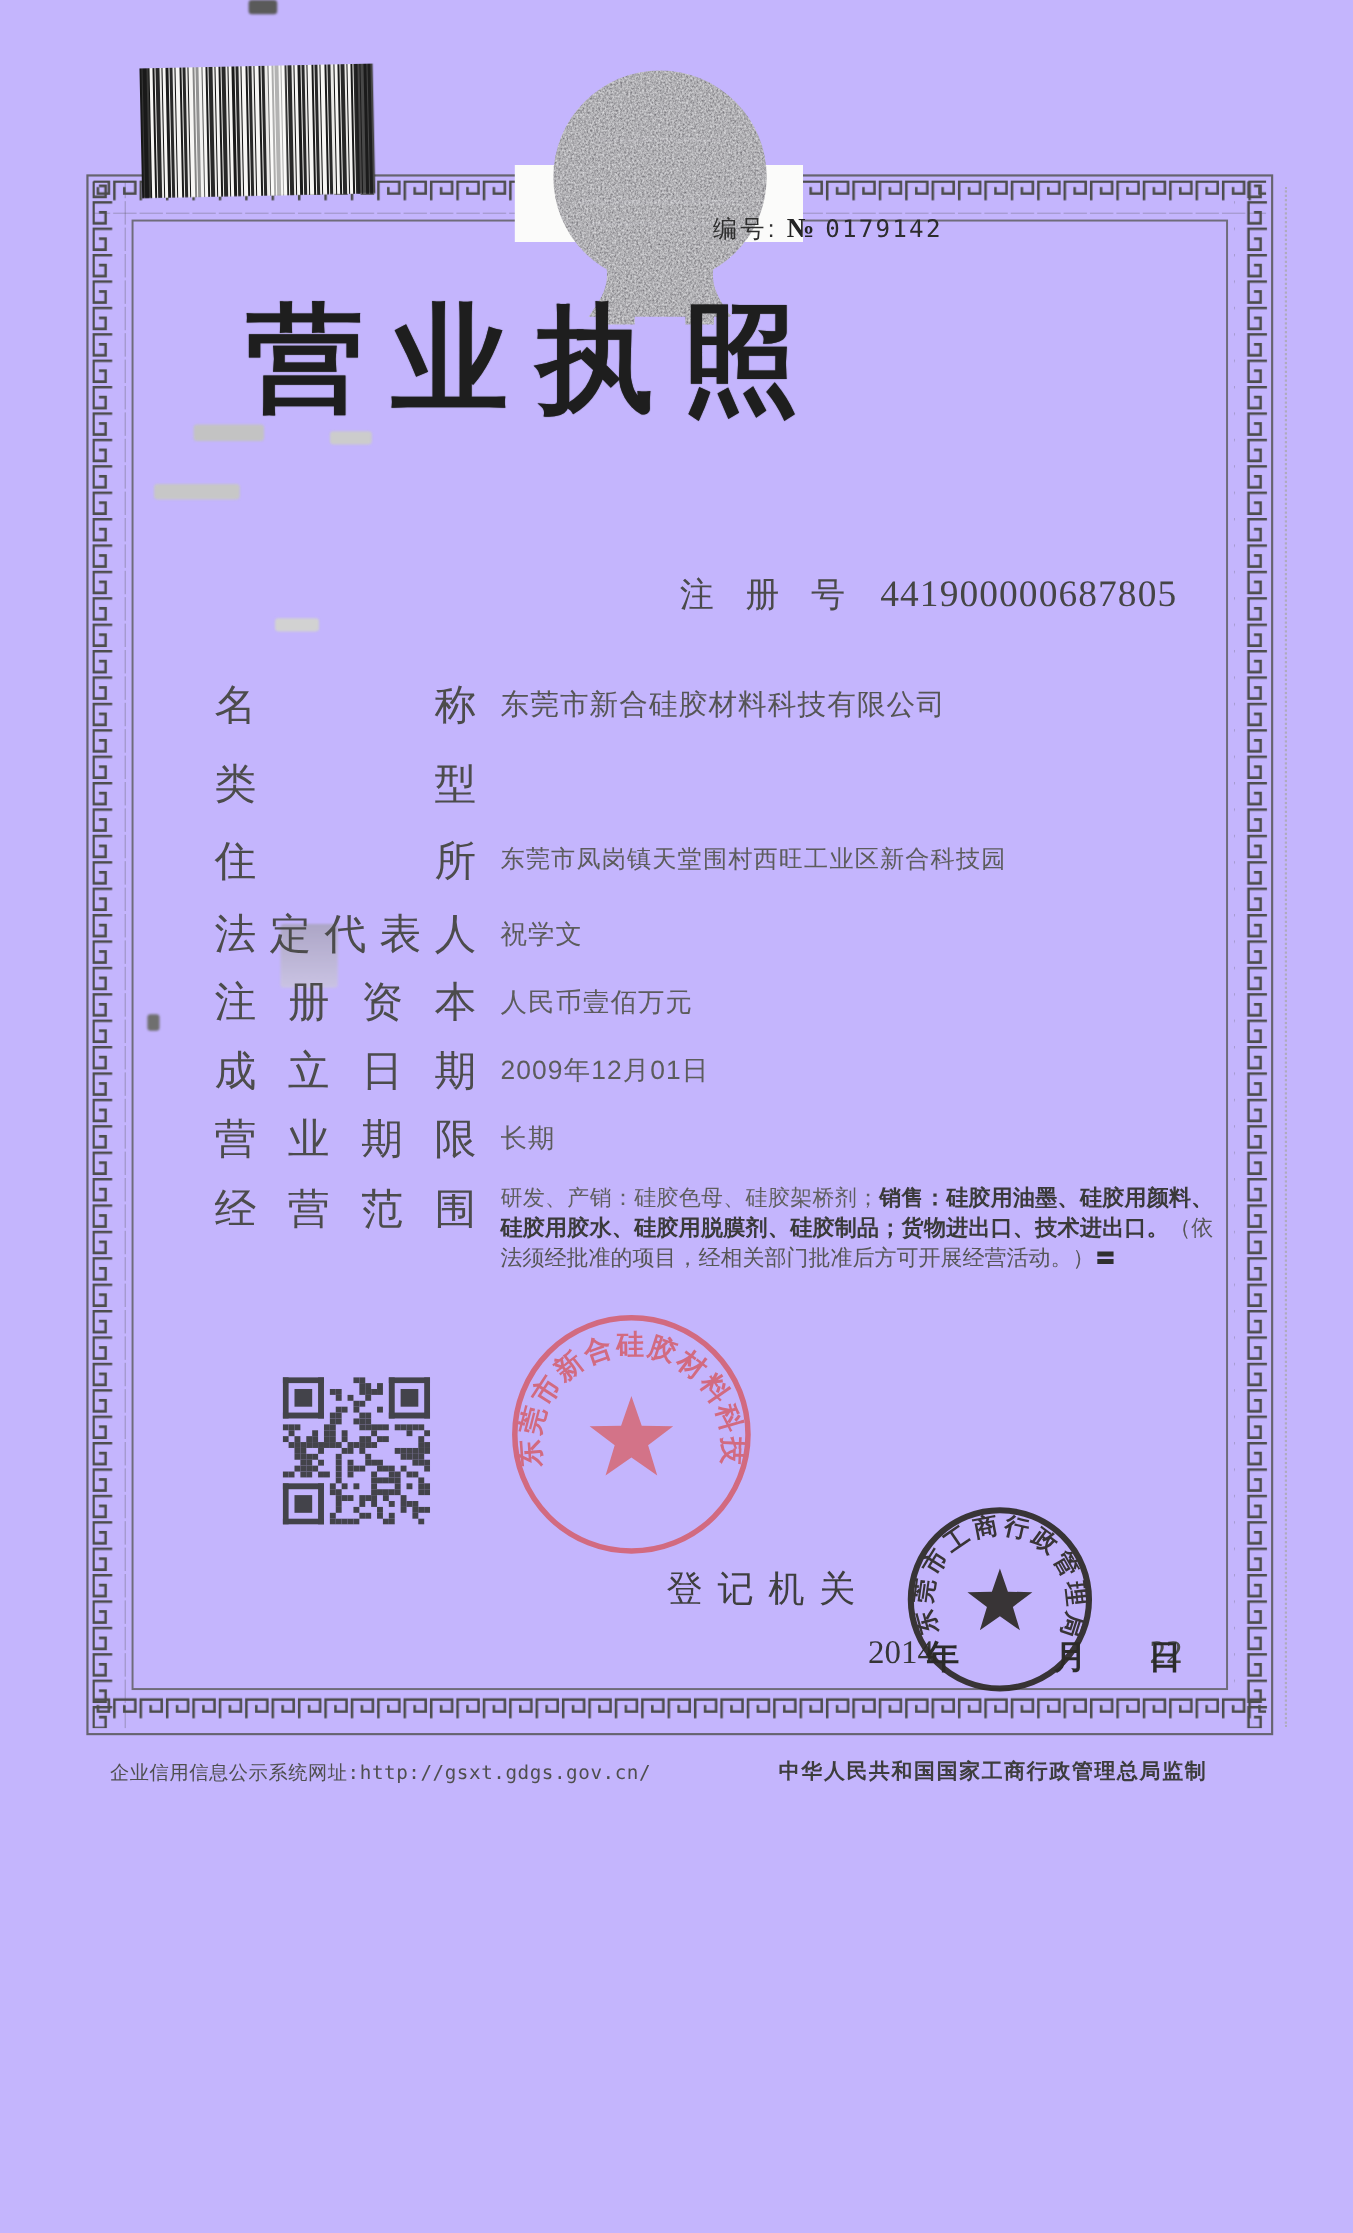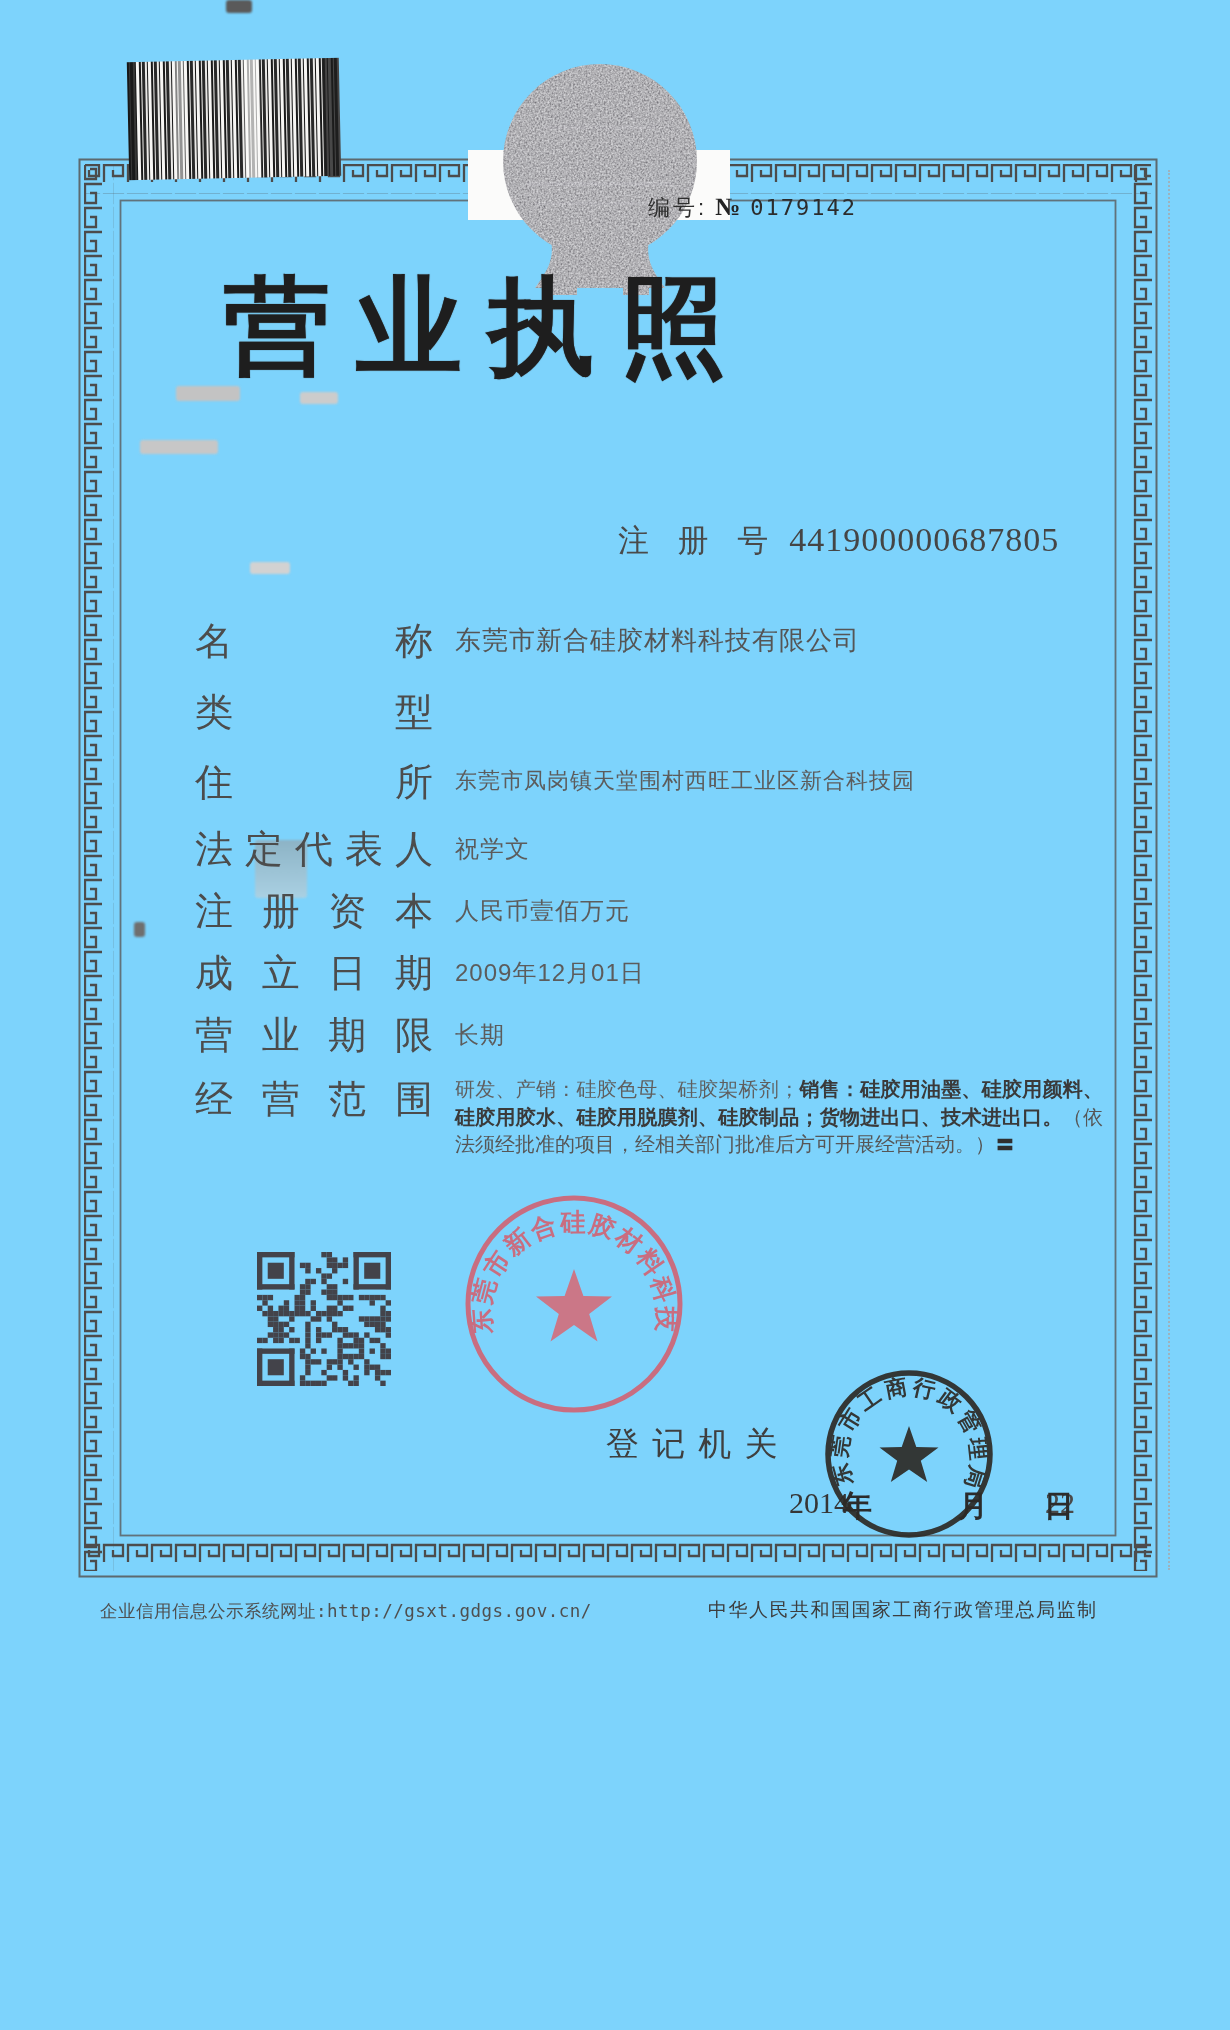--- a/index.html
+++ b/index.html
@@ -1,16 +1,16 @@
 <!DOCTYPE html>
 <html><head>
 <meta charset="utf-8">
 <style>
   html,body{margin:0;padding:0;background:#ffffff;}
-  #page{position:relative;width:1230px;height:2030px;background:#7dd3fc;overflow:hidden;
+  #page{position:relative;width:1230px;height:2030px;background:#c4b5fd;overflow:hidden;
         font-family:"Liberation Sans","DejaVu Sans",sans-serif;color:#444;}
   .abs{position:absolute;}
 
   
   .smudge{position:absolute;border-radius:3px;filter:blur(1.2px);}
 
   
   #barcode{position:absolute;left:128px;top:60px;width:212px;height:118px;
     transform:rotate(-1.2deg);
     background:
@@ -26,21 +26,21 @@
   #serial .no{font-family:"Liberation Serif","DejaVu Serif",serif;font-weight:bold;font-size:25px;color:#232323;margin-left:8px;}
   #serial .num{font-family:"DejaVu Sans Mono","Liberation Mono",monospace;font-size:22px;color:#2c2c2c;letter-spacing:2px;margin-left:10px;}
 
   
   #title{position:absolute;left:224px;top:256px;font-size:106px;font-weight:900;color:#1e1e1e;
          letter-spacing:26px;white-space:nowrap;text-shadow:0 0 1px #3a3a3a;}
 
   
   #regline{position:absolute;left:618px;top:520px;white-space:nowrap;}
   #regline .lbl{font-size:31px;color:#4a4a4a;letter-spacing:10px;}
-  #regline .num{font-family:"Liberation Serif","DejaVu Serif",serif;font-size:34px;color:#454545;margin-left:11px;letter-spacing:1px;}
+  #regline .num{font-family:"Liberation Serif","DejaVu Serif",serif;font-size:34px;color:#454545;margin-left:22px;letter-spacing:1px;}
 
   
   .row{position:absolute;left:195px;width:960px;height:50px;}
   .field-label{position:absolute;left:0;top:0;width:238px;display:flex;justify-content:space-between;
                font-size:38px;color:#4c4c4c;}
   .field-value{position:absolute;left:260px;top:9px;font-size:24px;color:#5c5c5c;letter-spacing:1px;white-space:nowrap;}
   .row.name .field-value{font-size:26px;color:#555;top:7px;}
 
   
   #scope-text{position:absolute;left:455px;top:1076px;width:648px;font-size:20px;line-height:27.5px;
@@ -51,21 +51,21 @@
 
   
   #registry{position:absolute;left:606px;top:1422px;font-size:33px;color:#3f3f3f;letter-spacing:2px;white-space:nowrap;}
   .dt{position:absolute;top:1486px;font-size:30px;color:#363636;white-space:nowrap;}
   .dt.serifd{font-family:"Liberation Serif","DejaVu Serif",serif;margin-left:39px;}
   .dt.unit{font-weight:bold;color:#2b2b2b;}
 
   
   #footer-left{position:absolute;left:100px;top:1599px;font-size:17.5px;color:#4f4f4f;
                font-family:"DejaVu Sans Mono","Liberation Mono",monospace;letter-spacing:.5px;}
-  #footer-right{position:absolute;left:708px;top:1597px;font-size:19px;color:#3d3d3d;letter-spacing:1.5px;font-weight:normal;}
+  #footer-right{position:absolute;left:708px;top:1597px;font-size:19px;color:#3d3d3d;letter-spacing:1.5px;font-weight:bold;}
 
   
   #edge-dots{position:absolute;left:1168px;top:170px;height:1400px;width:0;border-left:2px dotted #a8a8a8;opacity:.75;}
 
   svg text{font-family:"Liberation Sans","DejaVu Sans",sans-serif;}
 </style>
 </head>
 <body>
 
 <div id="page">

